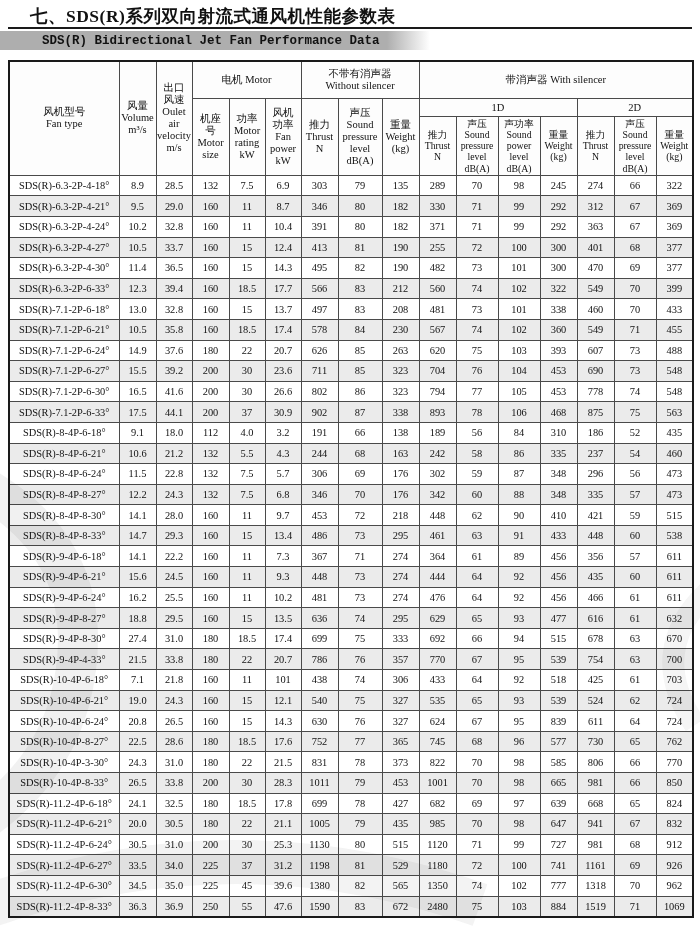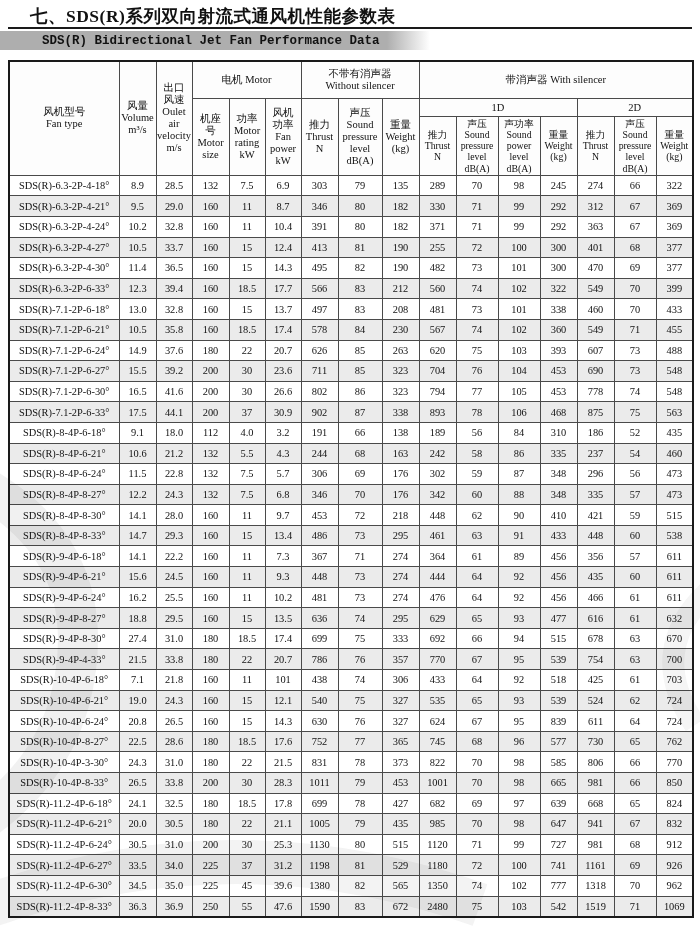--- a/index.html
+++ b/index.html
@@ -790,21 +790,21 @@
           <td>36.9</td>
           <td>250</td>
           <td>55</td>
           <td>47.6</td>
           <td>1590</td>
           <td>83</td>
           <td>672</td>
           <td>2480</td>
           <td>75</td>
           <td>103</td>
-          <td>542</td>
+          <td>884</td>
           <td>1519</td>
           <td>71</td>
           <td>1069</td>
         </tr>
       </tbody>
   </table>
 
   <svg class="watermark" width="700" height="932" viewBox="0 0 700 932">
     <path d="M -50 470 Q 110 540 70 700 Q 45 790 -50 840" stroke="#d9d9d9" stroke-width="40" fill="none"></path>
     <path d="M -60 925 Q 210 810 480 905" stroke="#dedede" stroke-width="44" fill="none"></path>

